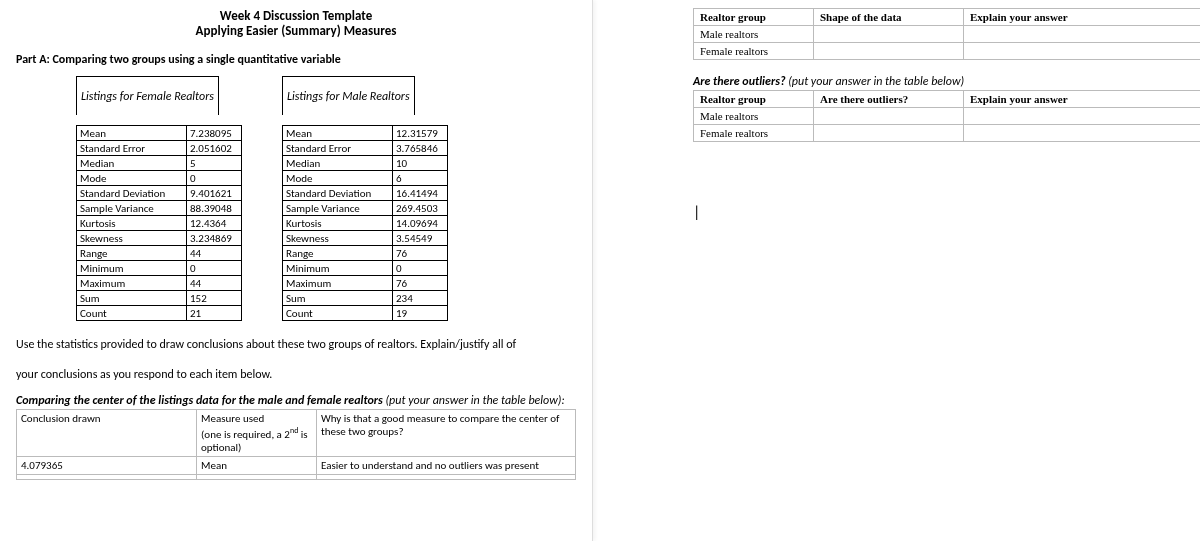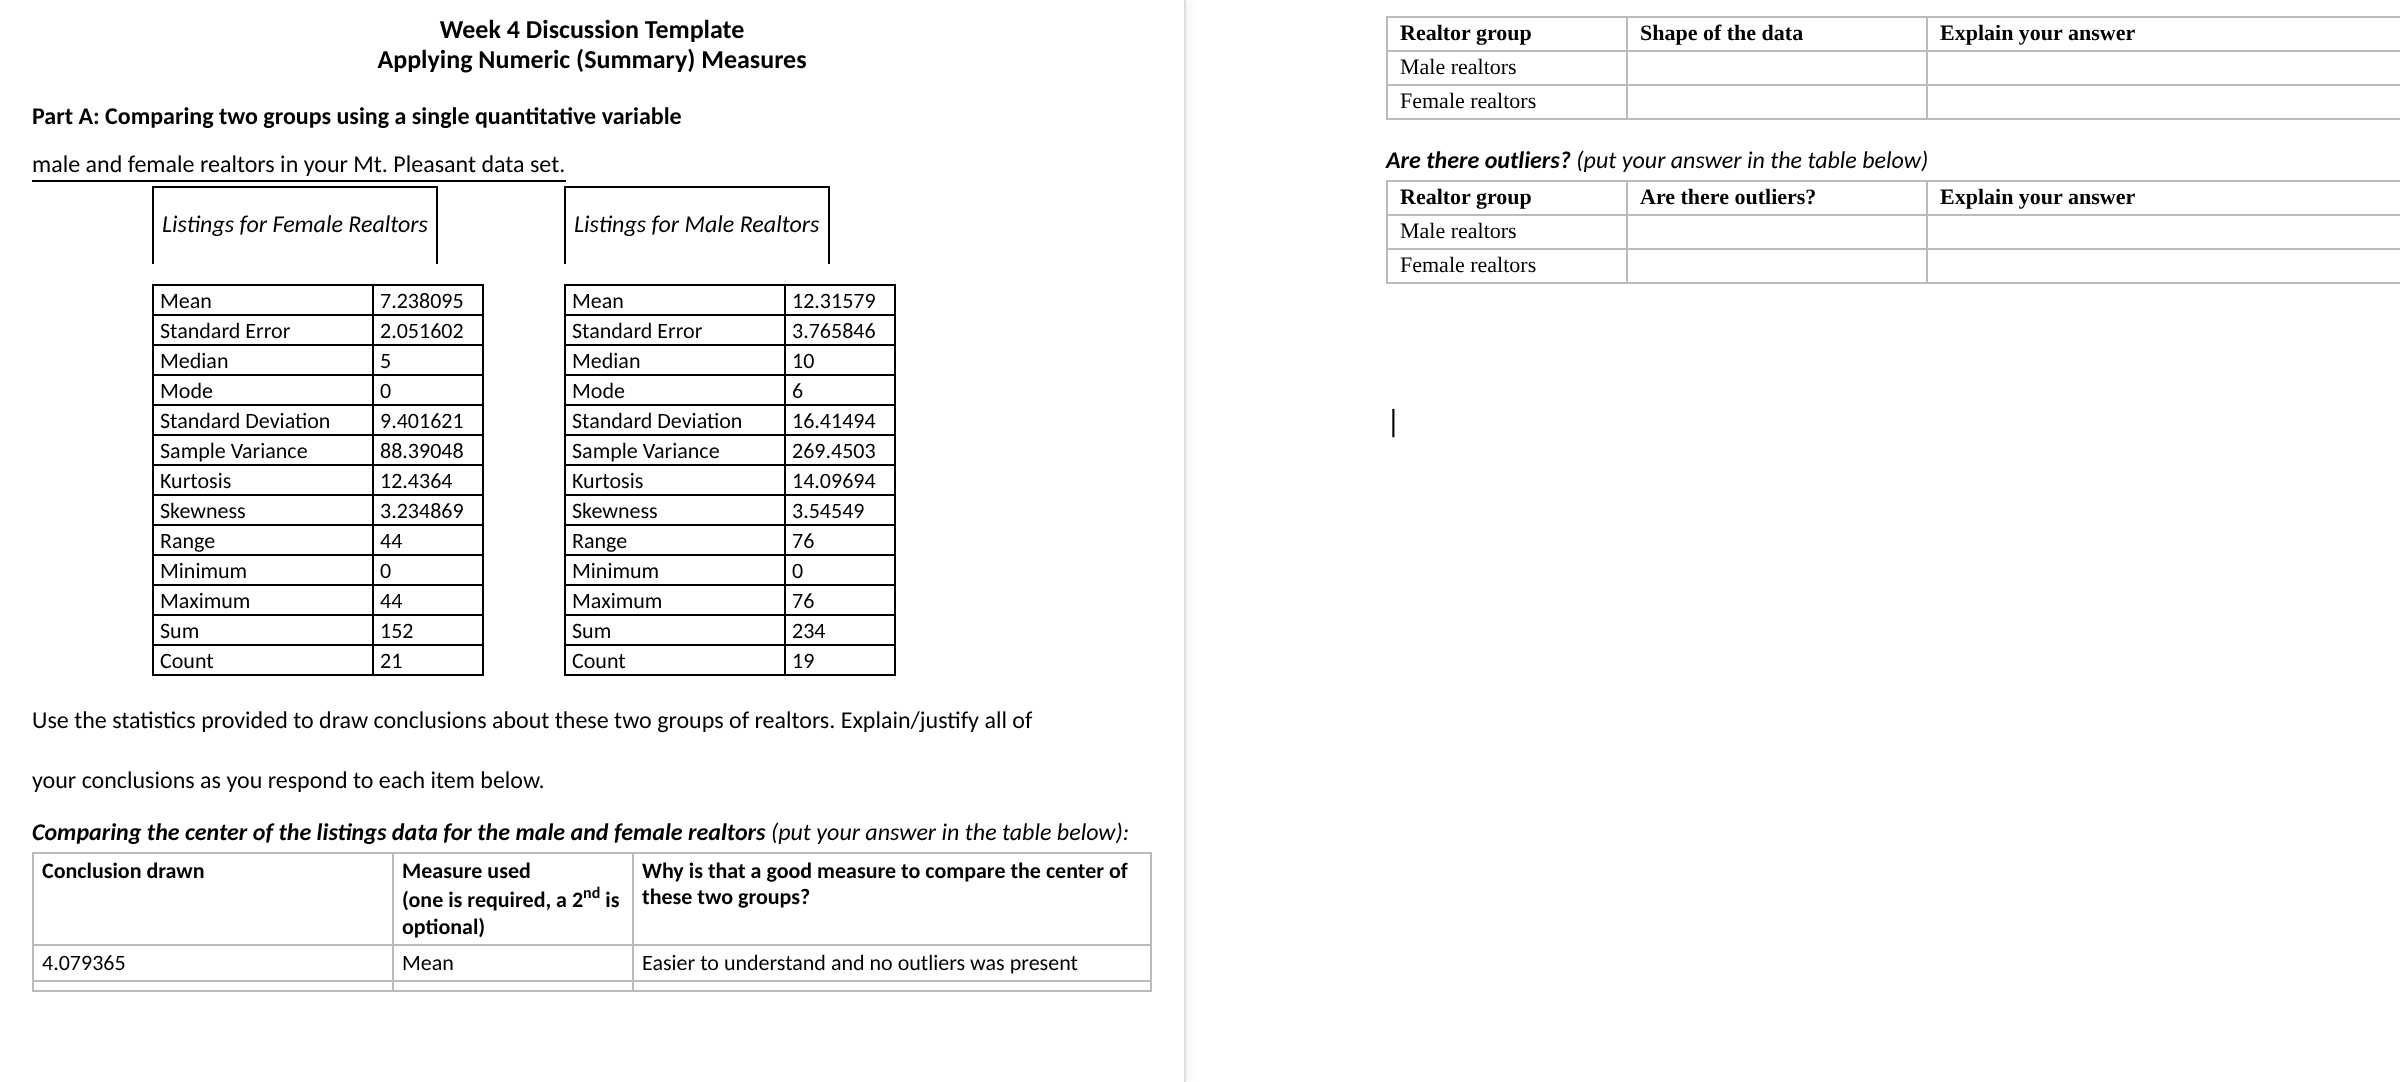--- a/index.html
+++ b/index.html
@@ -92,21 +92,21 @@
     margin-top: 2px;
     width: 560px;
   }
   .compare-table th, .compare-table td {
     border: 1px solid #bbb;
     padding: 2px 4px;
     font-size: 11px;
     text-align: left;
     vertical-align: top;
   }
-  .compare-table th { font-weight: bold; }
+  .compare-table th { font-weight: normal; }
   sup { font-size: 8px; }
   .right-table {
     border-collapse: collapse;
     width: 527px;
     font-family: Liberation Serif, serif;
   }
   .right-table th, .right-table td {
     border: 1px solid #bbb;
     padding: 2px 6px;
     font-size: 11px;
@@ -123,27 +123,24 @@
   .cursor {
     margin-top: 60px;
     font-size: 16px;
   }
 </style>
 </head>
 <body>
 
 <div class="page page-left">
   <div class="title">Week 4 Discussion Template</div>
-  <div class="subtitle">Applying Numeric (Summary) Measures</div>
+  <div class="subtitle">Applying Easier (Summary) Measures</div>
 
   <div class="partA">Part A:  Comparing two groups using a single quantitative variable</div>
 
-  <div class="intro">
-    <span class="intro-underline">male and female realtors in your Mt. Pleasant data set.</span>
-  </div>
 
   <div class="stats-wrap">
     <div class="stats-block">
       <div class="stats-header">Listings for Female Realtors</div>
       <table class="stats-table">
         <tbody>
             <tr>
               <td class="lbl">Mean</td>
               <td class="val">7.238095</td>
             </tr>

